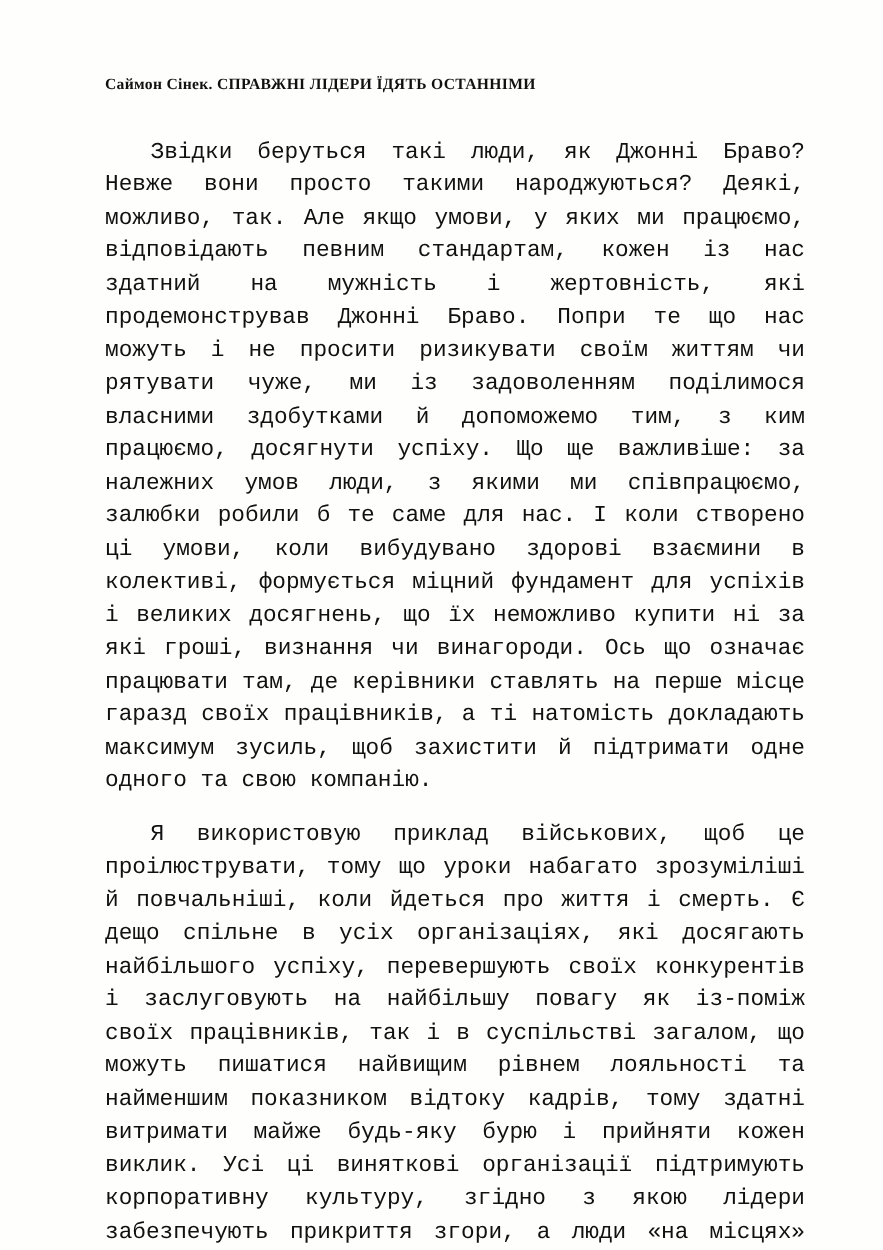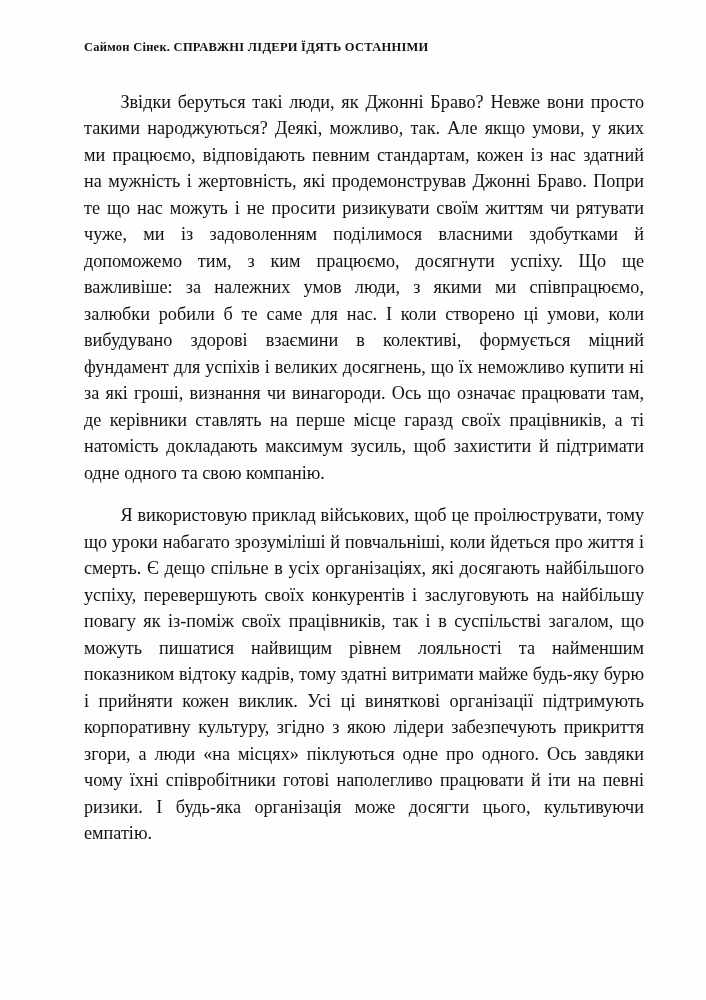--- a/index.html
+++ b/index.html
@@ -12,21 +12,21 @@
     height: 1000px;
     font-family: "Liberation Serif", serif;
     color: #1a1a1a;
     overflow: hidden;
   }
   .page {
     position: relative;
     width: 706px;
     height: 1000px;
     box-sizing: border-box;
-    padding: 40px 62px 40px 84px;
+    padding: 60px 62px 40px 84px;
     background: #fefefd;
   }
   .running-head {
     font-family: "Liberation Serif", serif;
     font-size: 12.5px;
     letter-spacing: 0.02em;
     color: #111111;
     margin: 0 0 34px 0;
     white-space: nowrap;
   }
@@ -40,20 +40,21 @@
     font-size: 18.2px;
     line-height: 1.455;
     text-align: justify;
     text-justify: inter-word;
     color: #111111;
     hyphens: manual;
   }
   .body-text p {
     margin: 0;
     text-indent: 2.0em;
+    font-family: Liberation Mono, monospace;
   }
   .body-text p + p {
     margin-top: 16px;
   }
 </style>
 </head>
 <body>
 
 <div class="page">
 

